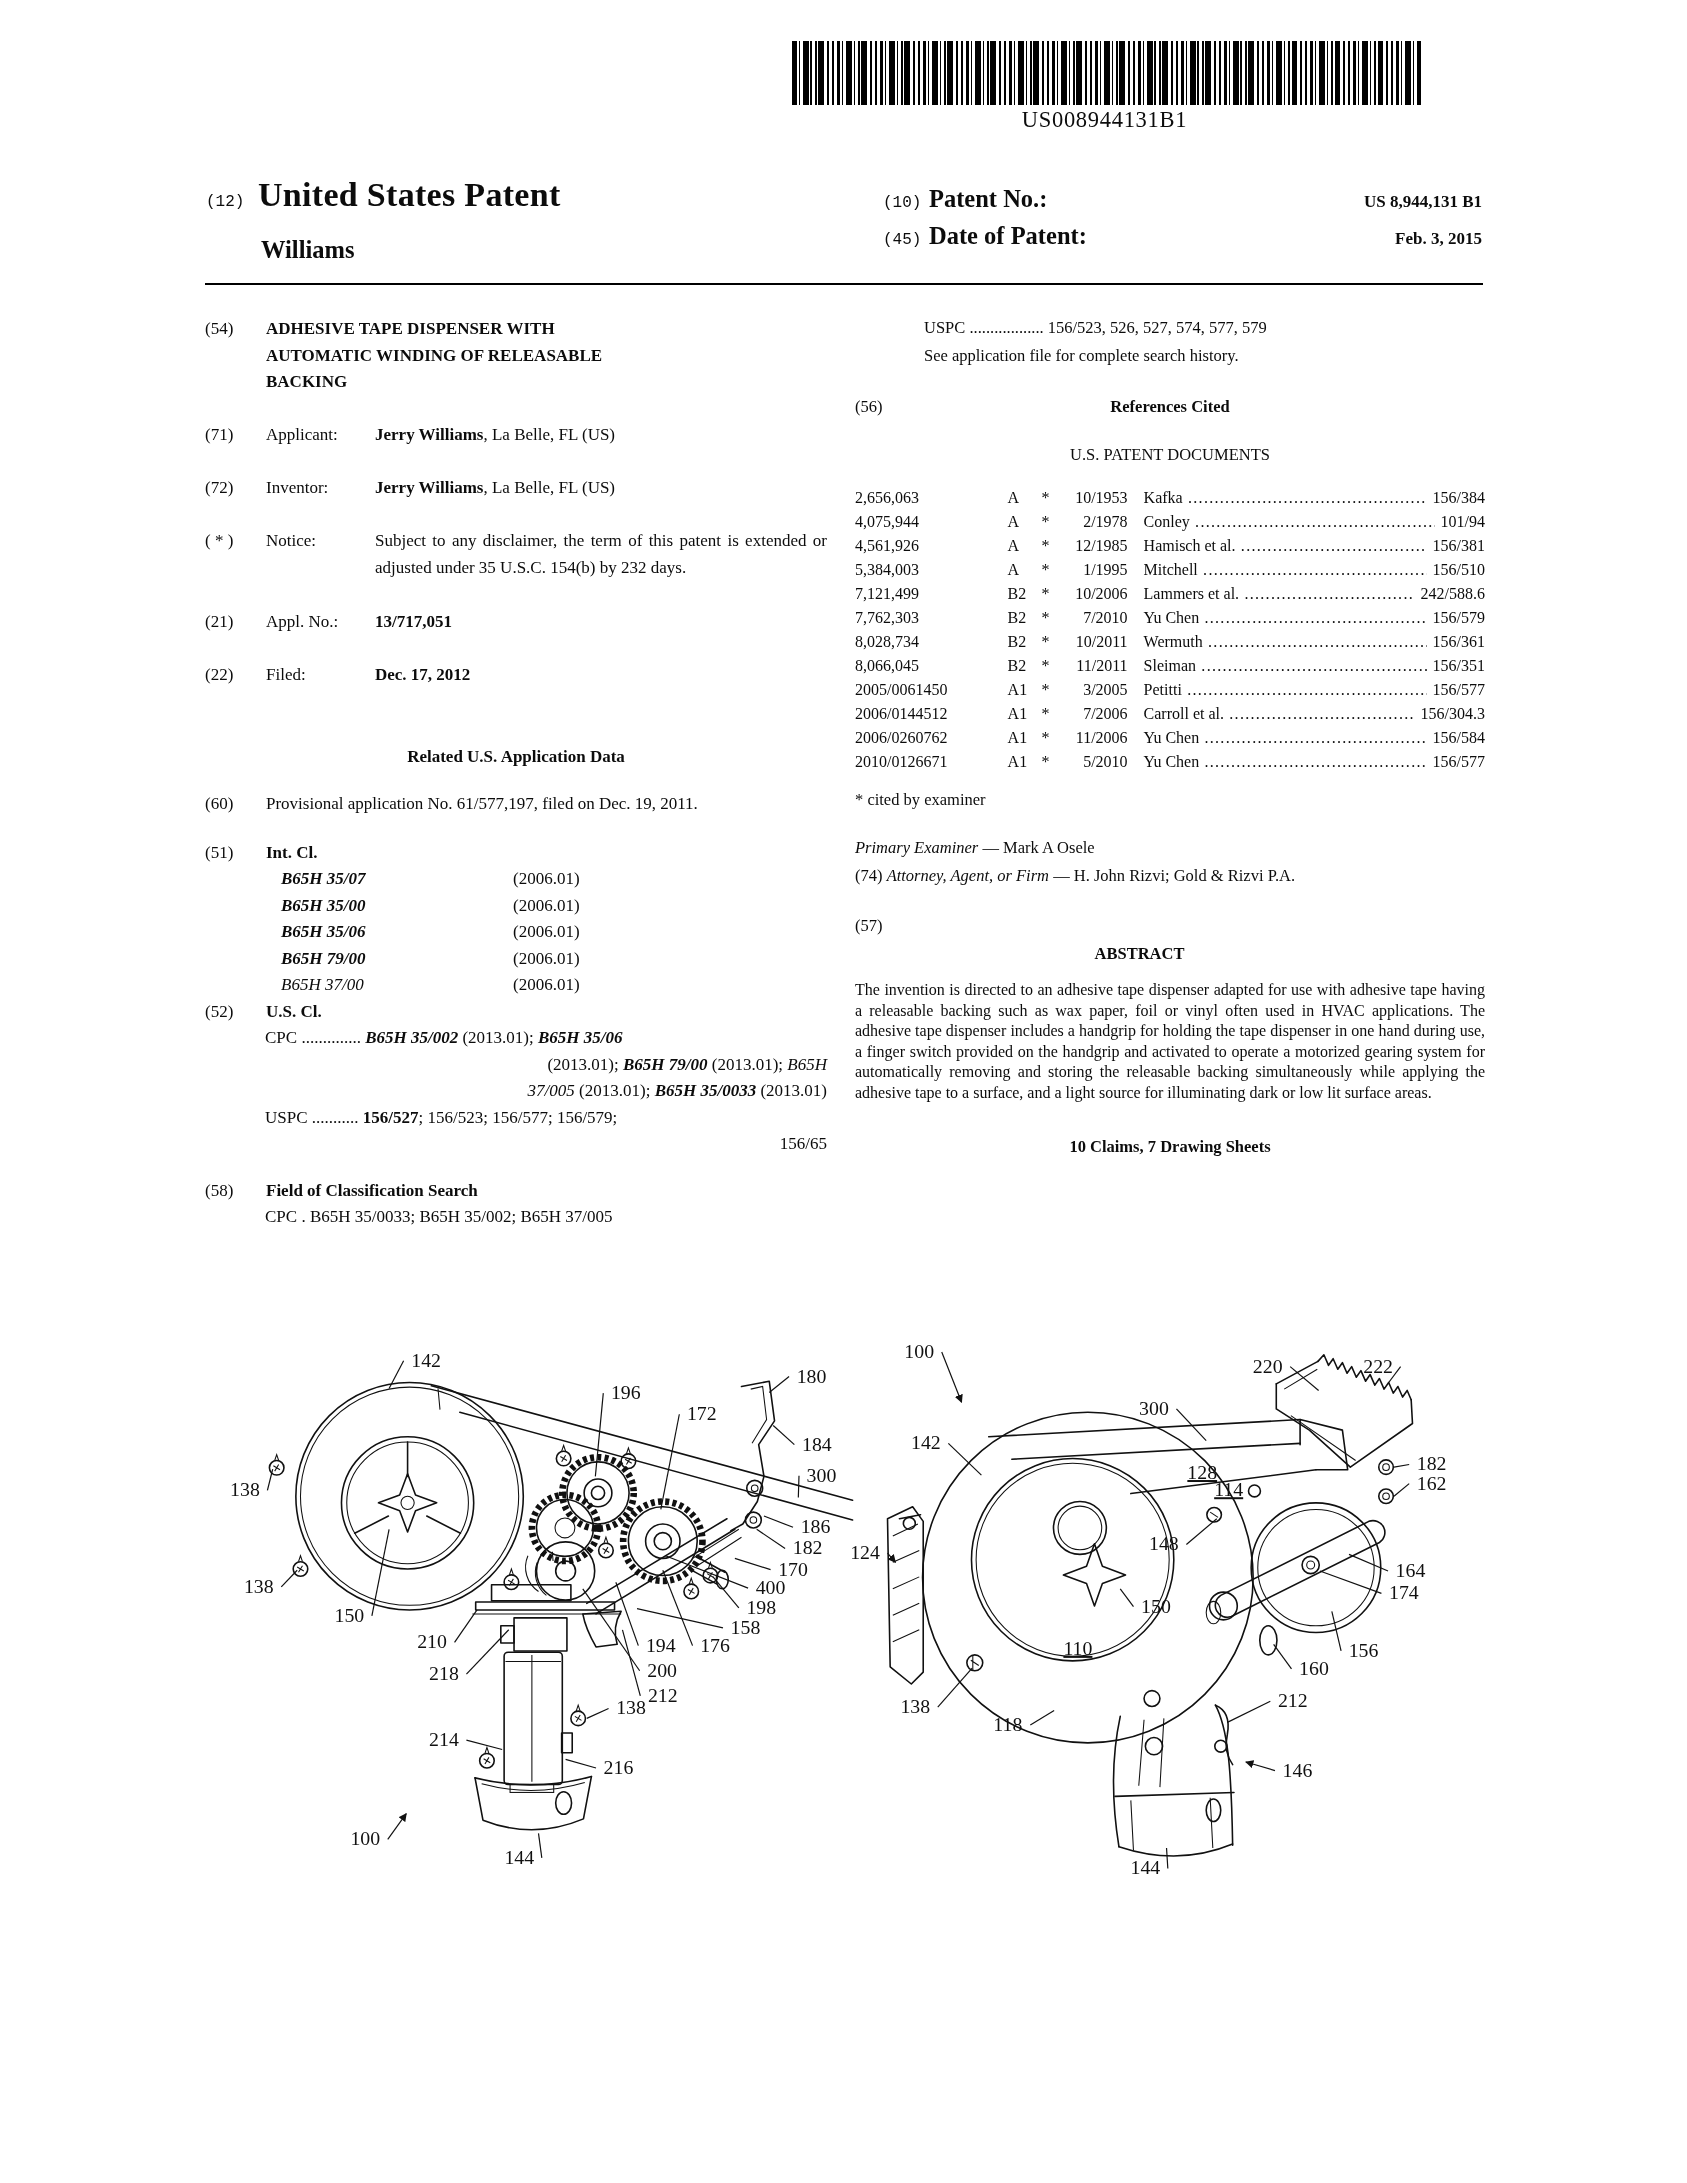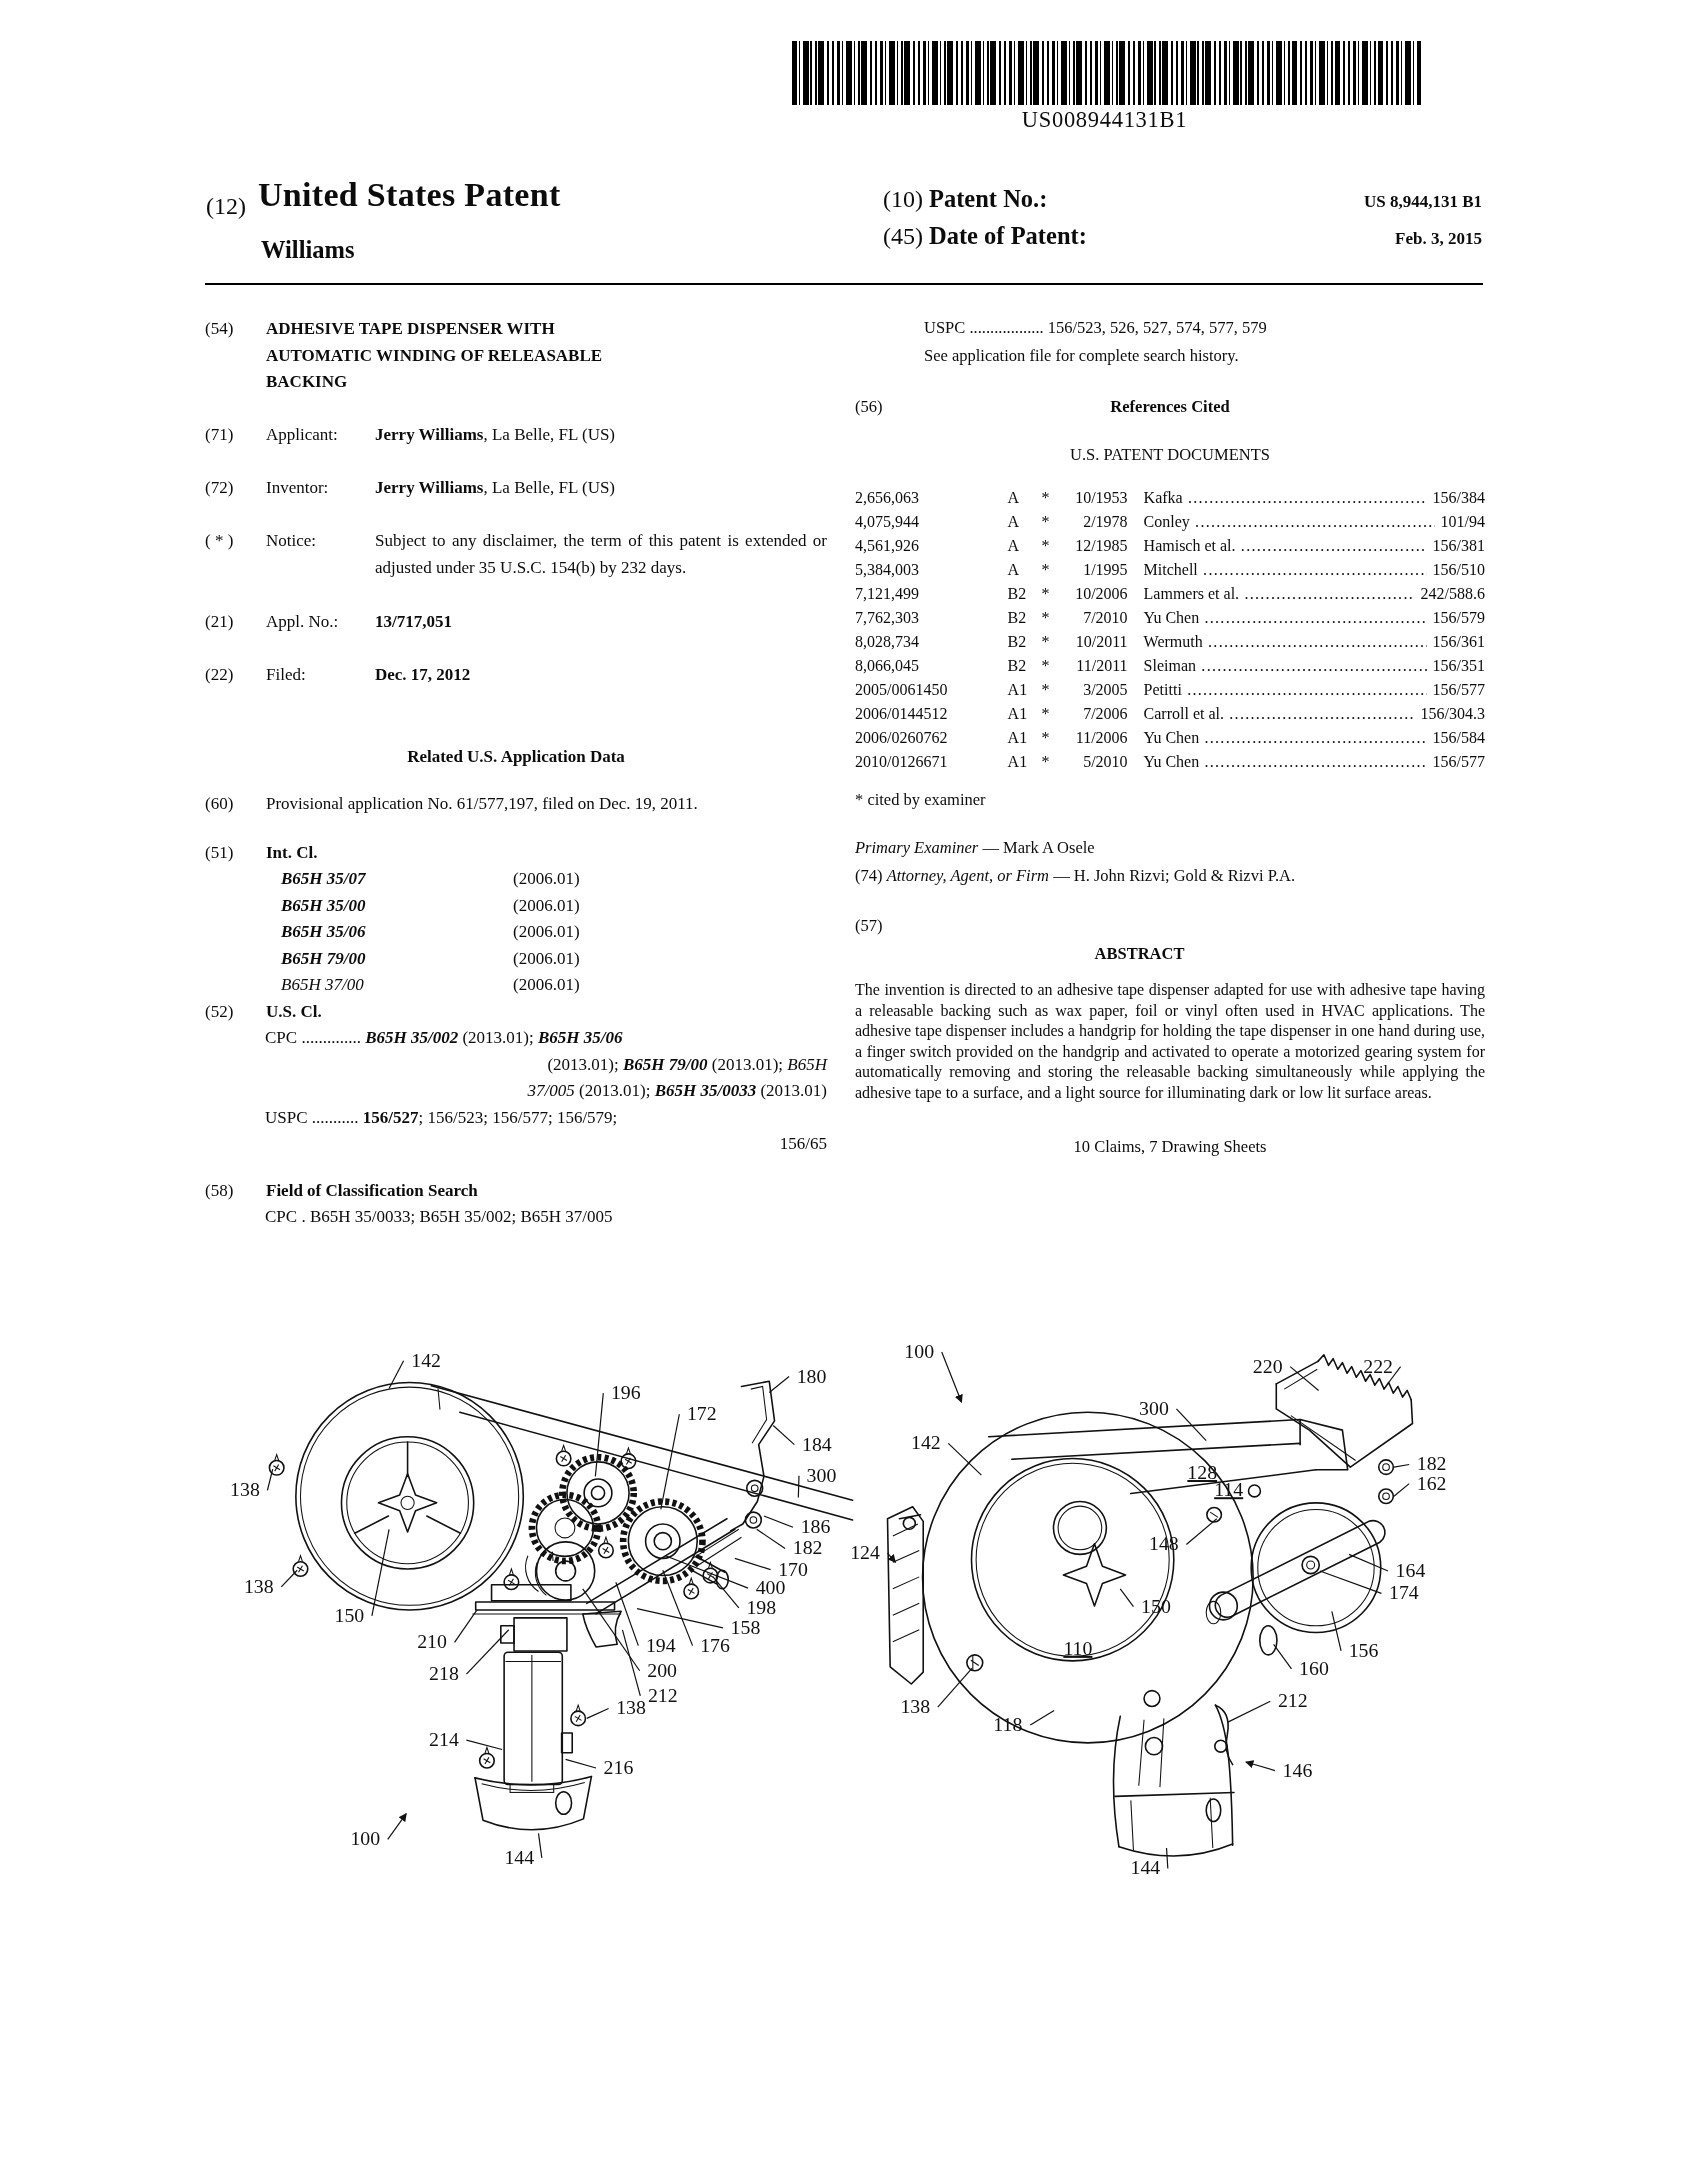--- a/index.html
+++ b/index.html
@@ -17,21 +17,21 @@
         #000 16.5px 18px, #fff 18px 21px,
         #000 21px 23px, #fff 23px 24.5px,
         #000 24.5px 30px, #fff 30px 33px,
         #000 33px 35px, #fff 35px 38px,
         #000 38px 40px, #fff 40px 43px);
     border-left:2.6px solid #000;border-right:2.6px solid #000;}
   #barcode-text{left:792px;top:107px;width:625px;text-align:center;
     font-size:22.5px;letter-spacing:0.7px;}
 
   
-  .hnum{font-size:24px;}
+  .hnum{font-size:16px;font-family:Liberation Mono, monospace;}
   #h12{left:206px;top:193px;}
   #htitle{left:258px;top:176px;font-size:34px;font-weight:bold;letter-spacing:0.3px;}
   #hname{left:261px;top:236px;font-size:24.5px;font-weight:bold;}
   #hright{left:883px;top:185px;width:599px;}
   .hrow{display:flex;align-items:baseline;margin-bottom:9.3px;}
   .hrow .hnum{width:46px;flex:none;}
   .hlabel{font-size:24.5px;font-weight:bold;}
   .hval{font-size:17px;font-weight:bold;flex:1;text-align:right;}
   #rule{left:205px;top:283px;width:1278px;height:2px;background:#000;}
 
@@ -65,21 +65,21 @@
   .rn{width:142px;text-align:left;flex:none;}
   .rk{width:34px;padding-left:10.6px;flex:none;}
   .rs{width:17px;flex:none;}
   .rd{width:69px;text-align:right;flex:none;}
   .rm{padding-left:16px;white-space:nowrap;flex:none;}
   .dotfill{flex:1;overflow:hidden;white-space:nowrap;margin:0 5.3px;color:#0c0c0c;}
   .dotfill::before{content:"....................................................................";letter-spacing:1.3px;}
   .rc{white-space:nowrap;flex:none;}
 
   #abstract-text{margin-top:12px;line-height:20.5px;font-size:16px;}
-  #claims-line{margin-top:30px;font-weight:normal;}
+  #claims-line{margin-top:30px;font-weight:bold;}
 
   
   svg{position:absolute;overflow:visible;}
   #fig-left{left:198px;top:1323px;}
   #fig-right{left:853px;top:1323px;}
   .ln{stroke:#111;stroke-width:2.4;fill:none;stroke-linejoin:round;stroke-linecap:round;}
   .thin{stroke:#111;stroke-width:1.6;fill:none;}
   .teeth{stroke:#111;stroke-width:10;fill:none;stroke-dasharray:6 5;}
   .leader{stroke:#111;stroke-width:1.8;fill:none;}
   .fig-label{font-family:"Liberation Serif",serif;font-size:30px;fill:#111;text-anchor:middle;}

